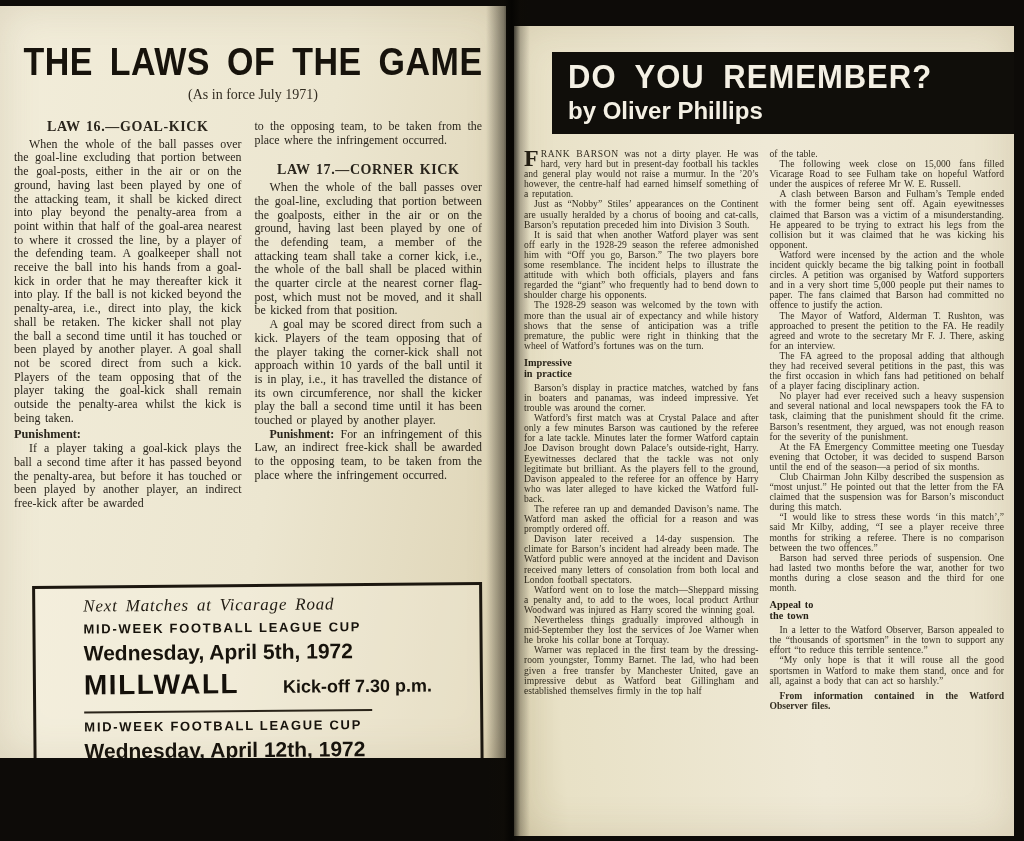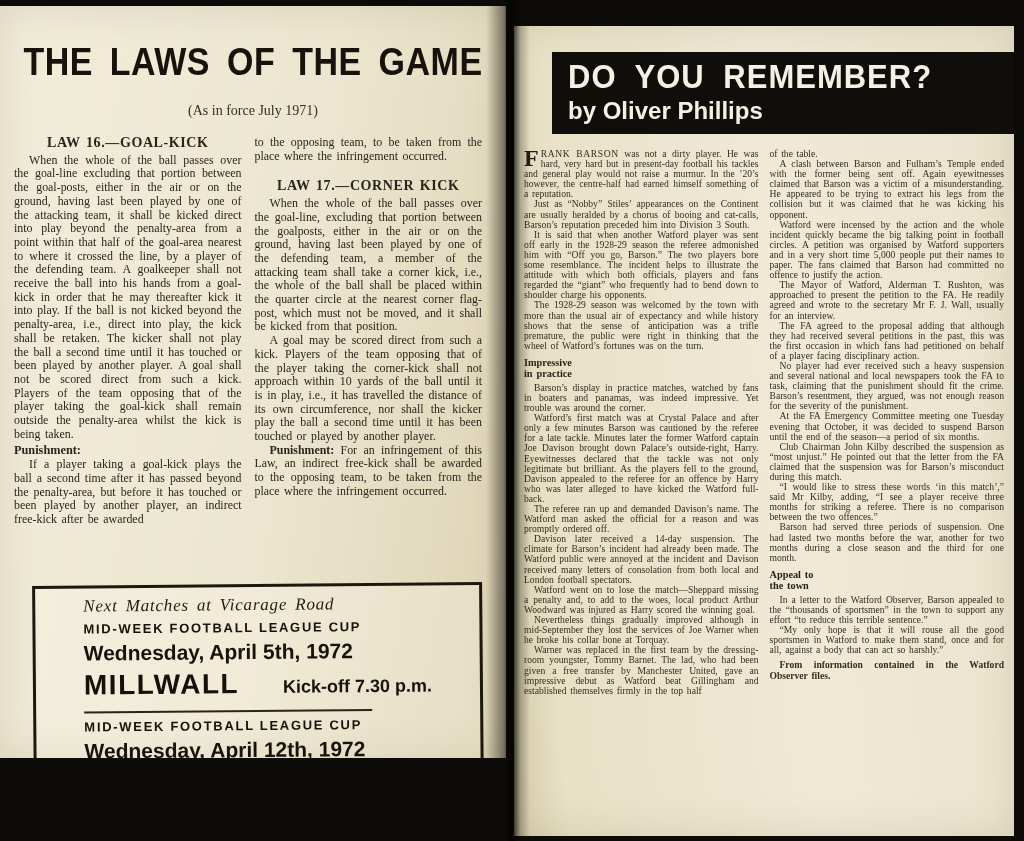--- a/index.html
+++ b/index.html
@@ -26,21 +26,21 @@
     background:linear-gradient(to right, rgba(15,12,6,0) 0%, rgba(15,12,6,.45) 40%, rgba(5,4,2,.9) 58%, rgba(15,12,6,.25) 78%, rgba(15,12,6,0) 100%);
   }
 
   
   .laws-title {
     margin-top:36px; text-align:center;
     font-family:"Liberation Sans", sans-serif; font-weight:700;
     font-size:34px; word-spacing:7px; letter-spacing:0.5px;
     color:#17130c; transform:scaleY(1.15);
   }
-  .laws-subtitle { text-align:center; font-size:14px; margin-top:22px; color:#332d22; }
+  .laws-subtitle { text-align:center; font-size:14px; margin-top:6px; color:#332d22; }
   .page-left .cols { display:flex; gap:13px; padding:8px 24px 0 14px; }
   .page-left .col { flex:1; text-align:justify; font-size:11.9px; line-height:13.7px; word-spacing:1.5px; }
   .law-heading { text-align:center; font-weight:700; font-size:14px; letter-spacing:.6px; margin:9px 0 4px; text-indent:0; }
   .para { text-indent:15px; }
   .para.cont { text-indent:0; }
   .punish-heading { font-weight:700; margin-top:3px; font-size:12.3px; }
   .p-label { font-weight:700; }
 
   .fixtures {
     position:absolute; left:33px; top:578px; width:450px; height:214px;
@@ -138,23 +138,24 @@
       <p class="para">Watford’s first match was at Crystal Palace and after only a few minutes Barson was cautioned by the referee for a late tackle. Minutes later the former Watford captain Joe Davison brought down Palace’s outside-right, Harry. Eyewitnesses declared that the tackle was not only legitimate but brilliant. As the players fell to the ground, Davison appealed to the referee for an offence by Harry who was later alleged to have kicked the Watford full-back.</p>
       <p class="para">The referee ran up and demanded Davison’s name. The Watford man asked the official for a reason and was promptly ordered off.</p>
       <p class="para">Davison later received a 14-day suspension. The climate for Barson’s incident had already been made. The Watford public were annoyed at the incident and Davison received many letters of consolation from both local and London football spectators.</p>
       <p class="para">Watford went on to lose the match—Sheppard missing a penalty and, to add to the woes, local product Arthur Woodward was injured as Harry scored the winning goal.</p>
       <p class="para">Nevertheless things gradually improved although in mid-September they lost the services of Joe Warner when he broke his collar bone at Torquay.</p>
       <p class="para">Warner was replaced in the first team by the dressing-room youngster, Tommy Barnet. The lad, who had been given a free transfer by Manchester United, gave an impressive debut as Watford beat Gillingham and established themselves firmly in the top half</p>
     </div>
 
     <div class="col">
       <p class="para cont">of the table.</p>
+      <p class="para">The following week close on 15,000 fans filled Vicarage Road to see Fulham take on hopeful Watford under the auspices of referee Mr W. E. Russell.</p>
       <p class="para">A clash between Barson and Fulham’s Temple ended with the former being sent off. Again eyewitnesses claimed that Barson was a victim of a misunderstanding. He appeared to be trying to extract his legs from the collision but it was claimed that he was kicking his opponent.</p>
       <p class="para">Watford were incensed by the action and the whole incident quickly became the big talking point in football circles. A petition was organised by Watford supporters and in a very short time 5,000 people put their names to paper. The fans claimed that Barson had committed no offence to justify the action.</p>
-      <p class="para">The Mayor of Watford, Alderman T. Rushton, was approached to present the petition to the FA. He readily agreed and wrote to the secretary Mr F. J. Wall, usually for an interview.</p>
+      <p class="para">The Mayor of Watford, Alderman T. Rushton, was approached to present the petition to the FA. He readily agreed and wrote to the secretary Mr F. J. There, asking for an interview.</p>
       <p class="para">The FA agreed to the proposal adding that although they had received several petitions in the past, this was the first occasion in which fans had petitioned on behalf of a player facing disciplinary action.</p>
       <p class="para">No player had ever received such a heavy suspension and several national and local newspapers took the FA to task, claiming that the punishment should fit the crime. Barson’s resentment, they argued, was not enough reason for the severity of the punishment.</p>
       <p class="para">At the FA Emergency Committee meeting one Tuesday evening that October, it was decided to suspend Barson until the end of the season—a period of six months.</p>
       <p class="para">Club Chairman John Kilby described the suspension as “most unjust.” He pointed out that the letter from the FA claimed that the suspension was for Barson’s misconduct during this match.</p>
       <p class="para">“I would like to stress these words ‘in this match’,” said Mr Kilby, adding, “I see a player receive three months for striking a referee. There is no comparison between the two offences.”</p>
       <p class="para">Barson had served three periods of suspension. One had lasted two months before the war, another for two months during a close season and the third for one month.</p>
       <div class="subhead"><span>Appeal to</span><br><span>the town</span></div>
       <p class="para">In a letter to the Watford Observer, Barson appealed to the “thousands of sportsmen” in the town to support any effort “to reduce this terrible sentence.”</p>
       <p class="para">“My only hope is that it will rouse all the good sportsmen in Watford to make them stand, once and for all, against a body that can act so harshly.”</p>
       <p class="para footer-note">From information contained in the Watford Observer files.</p>

